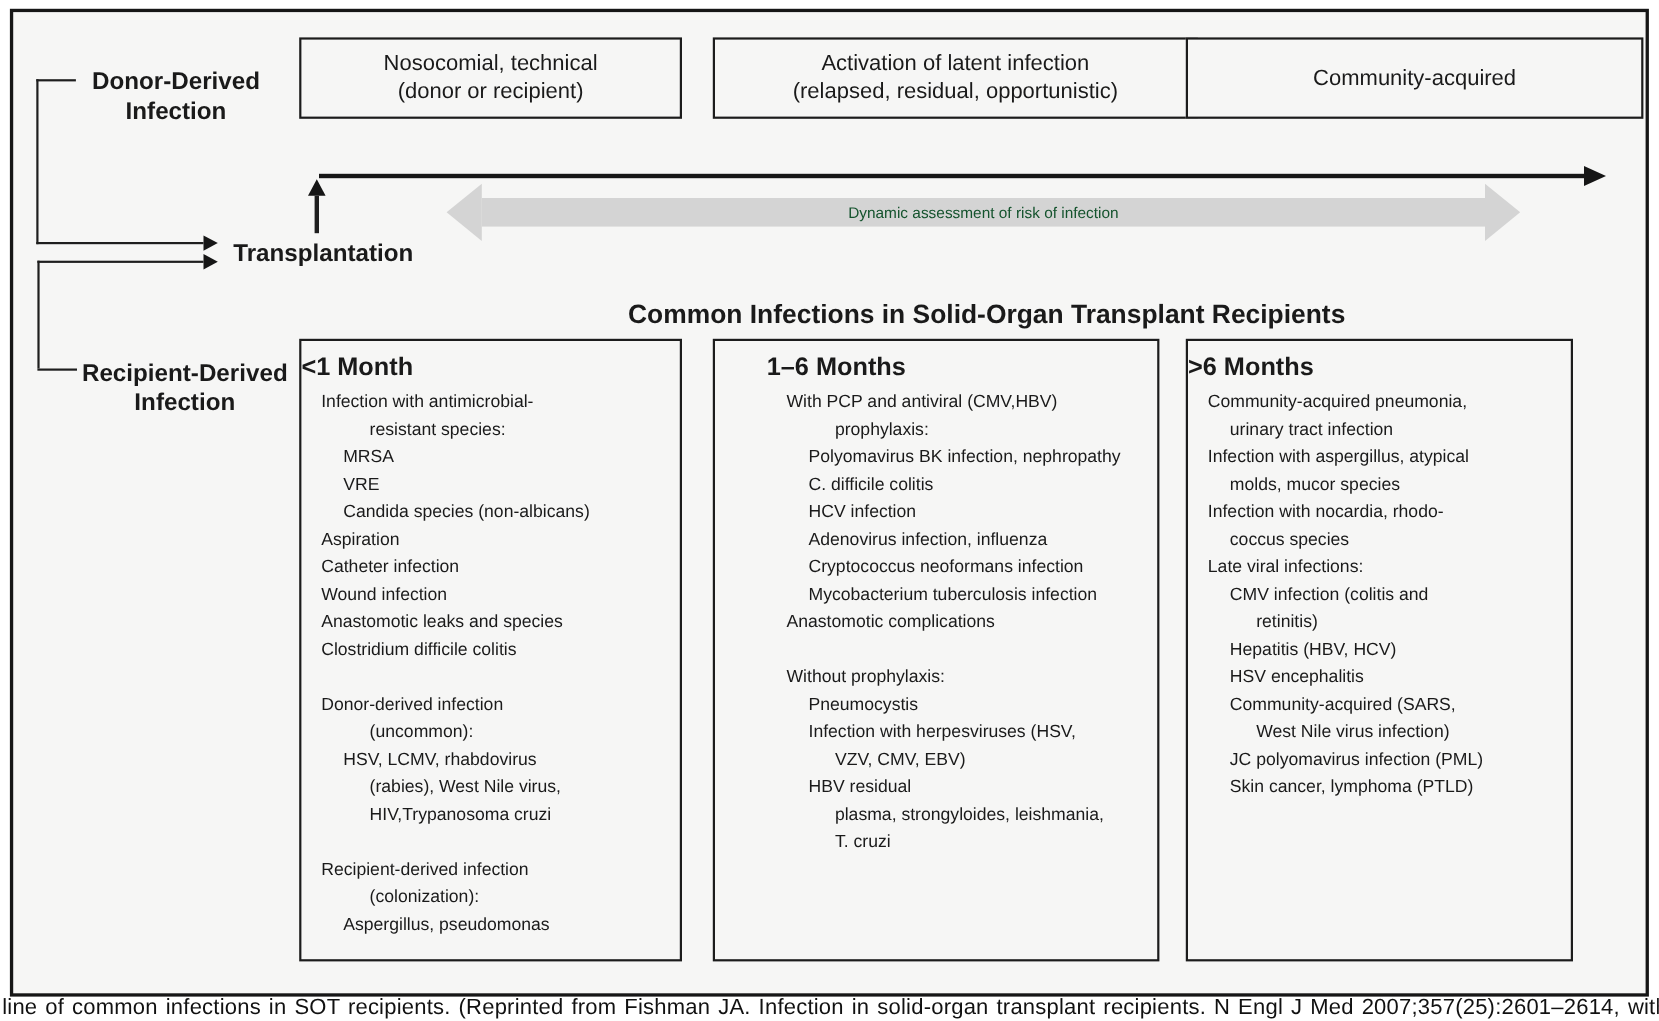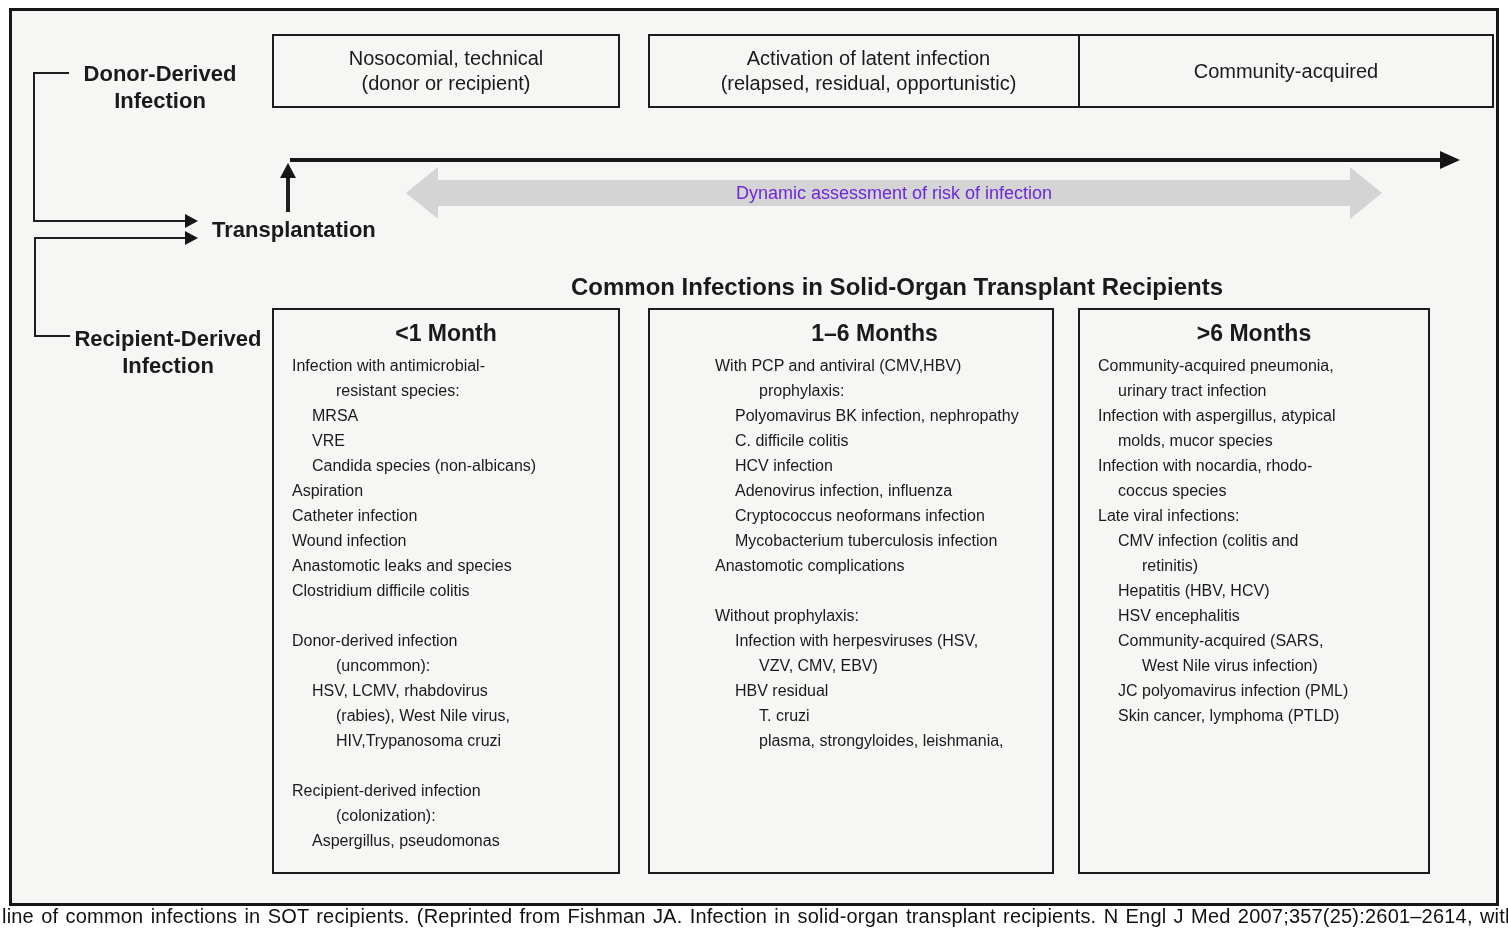--- a/index.html
+++ b/index.html
@@ -33,33 +33,33 @@
   .gray-arrow{position:absolute;left:394px;top:156px;width:976px;height:52px;}
   .gray-arrow .head-left{position:absolute;left:0;top:0;width:0;height:0;
     border-top:26px solid transparent;border-bottom:26px solid transparent;
     border-right:32px solid var(--arrow-gray);}
   .gray-arrow .head-right{position:absolute;right:0;top:0;width:0;height:0;
     border-top:26px solid transparent;border-bottom:26px solid transparent;
     border-left:32px solid var(--arrow-gray);}
   .gray-arrow .body{position:absolute;left:32px;right:32px;top:13px;height:26px;
     background:var(--arrow-gray);}
   .gray-arrow .label{position:absolute;left:0;right:0;top:0;bottom:0;
-    text-align:center;line-height:52px;font-size:18px;color:#6d28d9;}
+    text-align:center;line-height:52px;font-size:14px;color:#14532d;}
   .side-label{position:absolute;font-weight:bold;font-size:22px;line-height:27px;
     text-align:center;width:200px;}
   .transplant-label{position:absolute;left:200px;top:206px;font-weight:bold;font-size:22px;}
   .main-title{position:absolute;left:485px;top:262px;width:800px;text-align:center;
     font-weight:bold;font-size:24px;}
   .phase-box{position:absolute;top:23px;height:74px;border:2px solid #1c1c1c;
     box-sizing:border-box;background:var(--fig-bg);
     display:flex;flex-direction:column;justify-content:center;align-items:center;
     font-size:20px;line-height:25px;text-align:center;}
   .col-box{position:absolute;top:297px;height:566px;border:2px solid #1c1c1c;
     box-sizing:border-box;background:var(--fig-bg);padding-top:10px;overflow:hidden;}
-  .col-header{text-align:center;font-weight:bold;font-size:23px;line-height:26px;
+  .col-header{text-align:left;font-weight:bold;font-size:23px;line-height:26px;
     margin-bottom:7px;}
   .col-box .line{font-size:16px;line-height:25px;white-space:nowrap;}
   .col-box .gap{height:25px;}
   .ind0{padding-left:18px;}
   .ind1{padding-left:38px;}
   .ind2{padding-left:62px;}
   .it{}
   .caption{position:absolute;left:2px;top:905px;font-size:20px;letter-spacing:0.2px;
     word-spacing:1.5px;white-space:nowrap;color:#111;}
 </style>
@@ -146,25 +146,26 @@
         <div class="line ind2"><span>prophylaxis:</span></div>
         <div class="line ind1"><span>Polyomavirus BK infection, nephropathy</span></div>
         <div class="line ind1"><span class="it">C. difficile</span><span> colitis</span></div>
         <div class="line ind1"><span>HCV infection</span></div>
         <div class="line ind1"><span>Adenovirus infection, influenza</span></div>
         <div class="line ind1"><span class="it">Cryptococcus neoformans</span><span> infection</span></div>
         <div class="line ind1"><span class="it">Mycobacterium tuberculosis</span><span> infection</span></div>
         <div class="line ind0"><span>Anastomotic complications</span></div>
         <div class="gap"></div>
         <div class="line ind0"><span>Without prophylaxis:</span></div>
+        <div class="line ind1"><span>Pneumocystis</span></div>
         <div class="line ind1"><span>Infection with herpesviruses (HSV,</span></div>
         <div class="line ind2"><span>VZV, CMV, EBV)</span></div>
         <div class="line ind1"><span>HBV residual</span></div>
+        <div class="line ind2"><span>plasma, strongyloides, leishmania,</span></div>
         <div class="line ind2"><span class="it">T. cruzi</span></div>
-        <div class="line ind2"><span>plasma, strongyloides, leishmania,</span></div>
       </div>
   </div>
   <div class="col-box" style="left:1066px;width:352px;">
     <div class="col-header">&gt;6 Months</div>
     <div>
         <div class="line ind0"><span>Community-acquired pneumonia,</span></div>
         <div class="line ind1"><span>urinary tract infection</span></div>
         <div class="line ind0"><span>Infection with aspergillus, atypical</span></div>
         <div class="line ind1"><span>molds, mucor species</span></div>
         <div class="line ind0"><span>Infection with nocardia, rhodo-</span></div>

